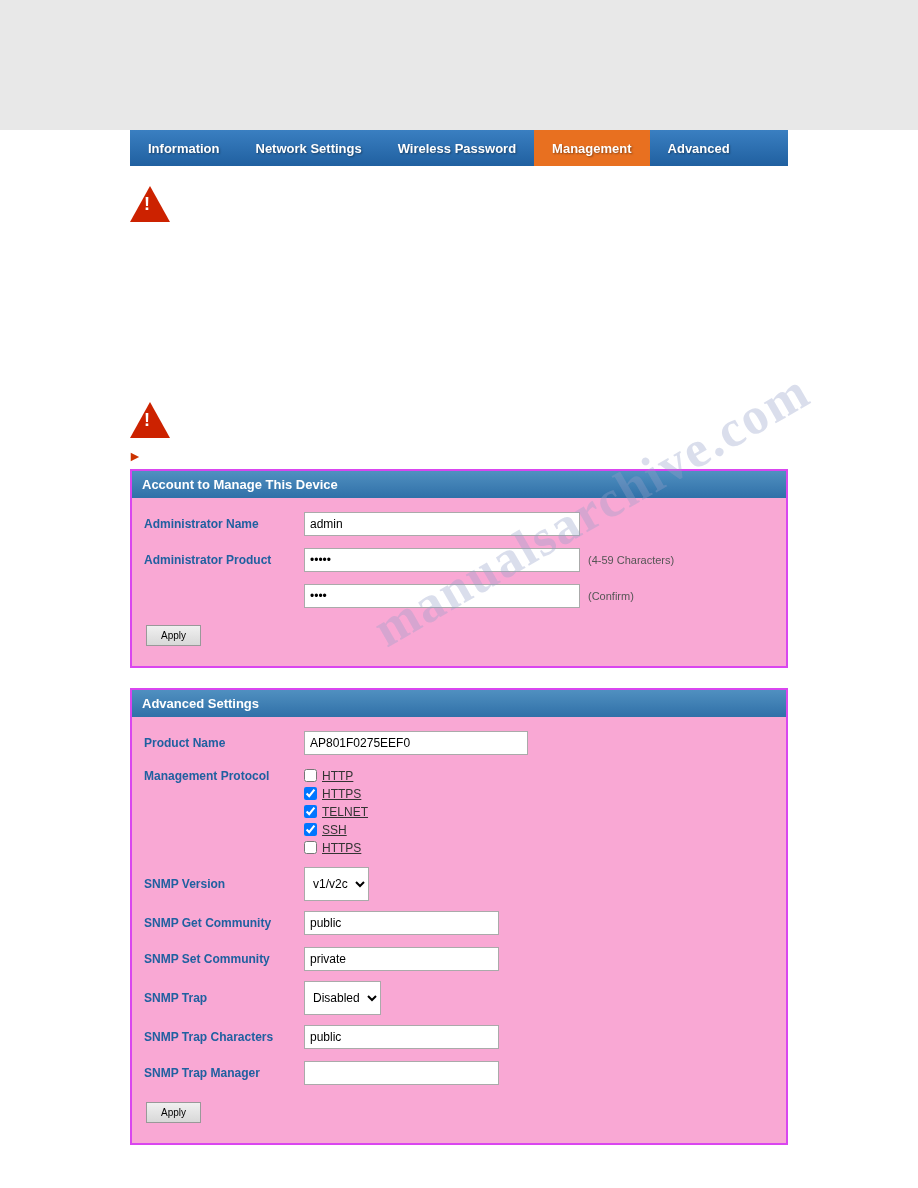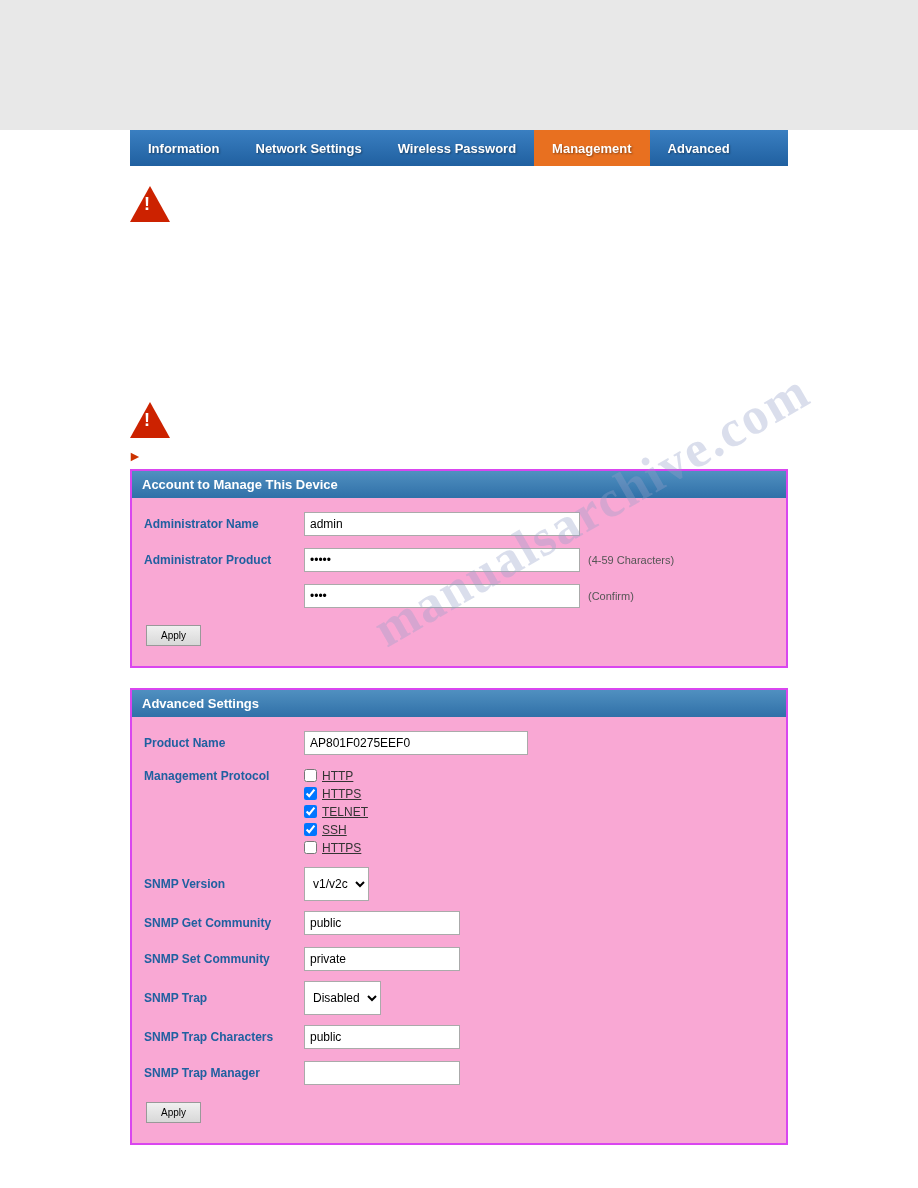--- a/index.html
+++ b/index.html
@@ -130,21 +130,21 @@
       font-size: 12px;
       height: 24px;
       background: #ffffff;
     }
 
     .form-input-wide {
       width: 276px;
     }
 
     .form-input-medium {
-      width: 156px;
+      width: 195px;
     }
 
     .hint-text {
       margin-left: 8px;
       color: #555555;
       font-size: 11px;
     }
 
     
     .apply-btn {

